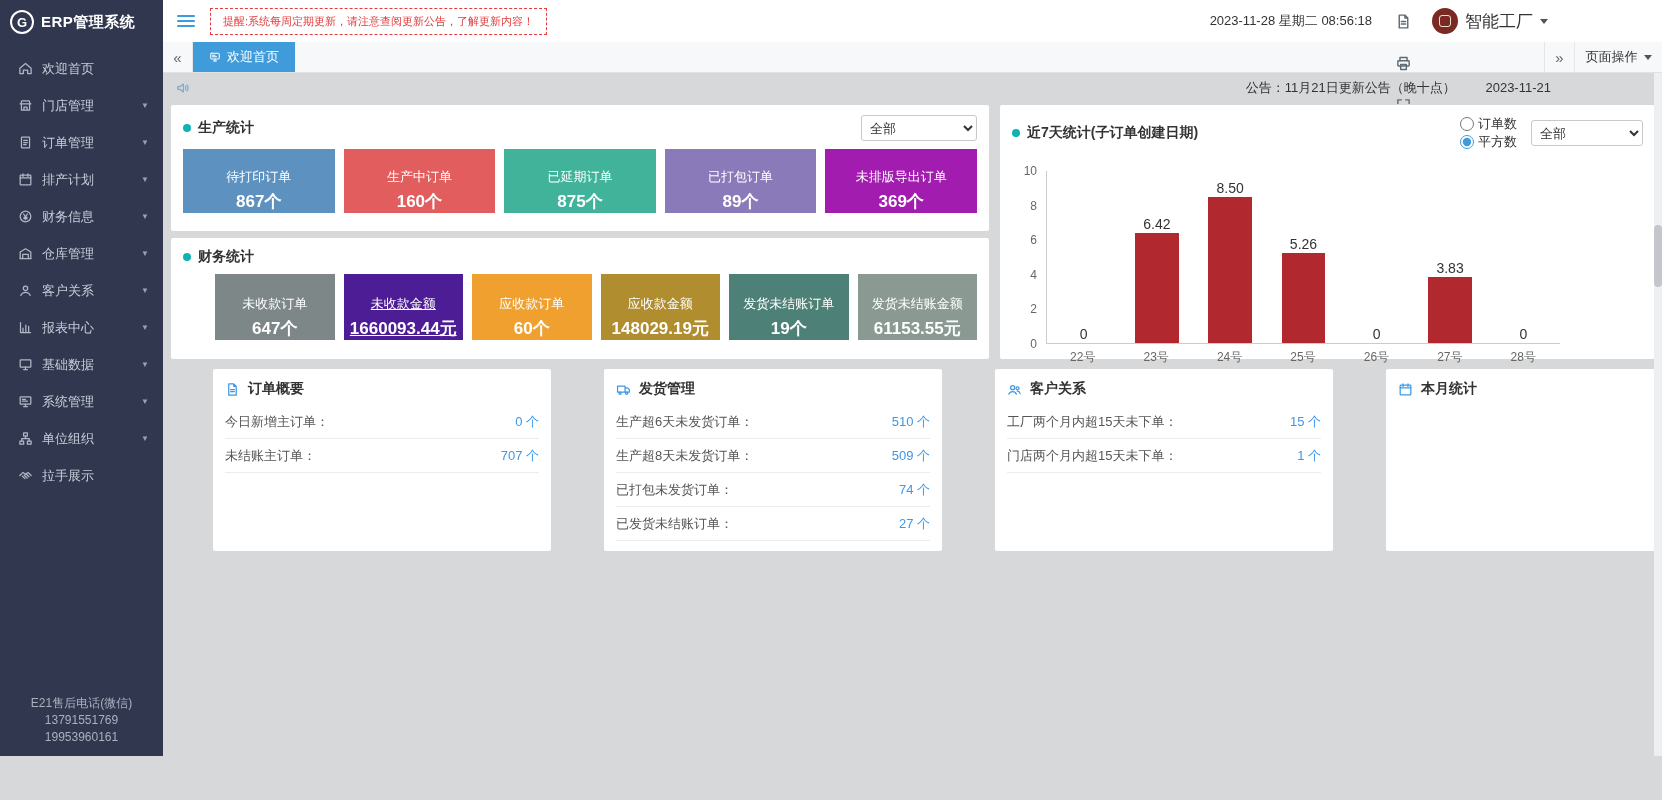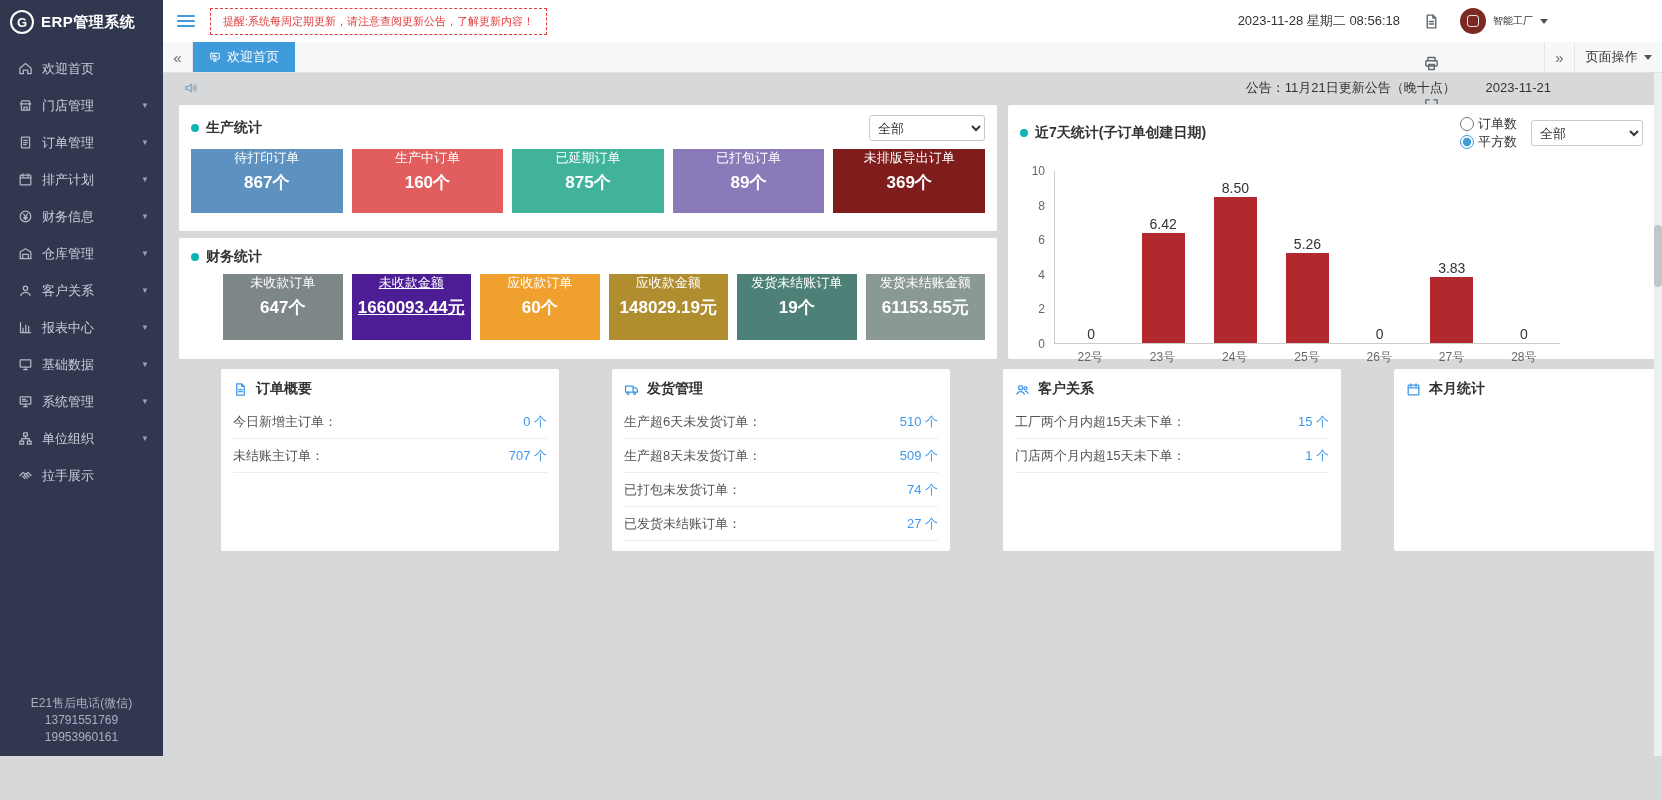--- a/index.html
+++ b/index.html
@@ -35,37 +35,37 @@
   .datetime { font-size:13px; color:#333; margin-right:14px; white-space:nowrap; }
   .header-icons { display:flex; align-items:center;flex-direction:column; }
   .icon-btn { position:relative; width:34px; height:42px; display:flex; align-items:center;
     justify-content:center; color:#5f6a72; cursor:pointer; }
   .icon-btn svg { width:17px; height:17px; }
   .badge { position:absolute; top:1px; left:16px; background:#ff9800; color:#fff; font-size:10px;
     line-height:13px; padding:0 4px; border-radius:7px; font-weight:bold; white-space:nowrap; }
   .account { display:flex; align-items:center; gap:7px; margin-left:12px; margin-right:100px; cursor:pointer; }
   .avatar { width:26px; height:26px; border-radius:50%; background:#7a2a22; position:relative; flex:none; }
   .avatar::after { content:""; position:absolute; inset:7px; border:1.5px solid rgba(255,255,255,.85); border-radius:3px; }
-  .account-name { font-size:10px; color:#333; white-space:nowrap; }
+  .account-name { font-size:17px; color:#333; white-space:nowrap; }
   .caret { width:0; height:0; border-left:4px solid transparent; border-right:4px solid transparent;
     border-top:5px solid #555; }
 
   .tabbar { height:31px; background:#f7f8fa; border-bottom:1px solid #e2e2e2; display:flex; align-items:stretch; }
   .tab-scroll { width:30px; display:flex; align-items:center; justify-content:center; color:#666;
     font-size:15px; cursor:pointer; }
   .tab-scroll.left { border-right:1px solid #e6e6e6; }
   .tab-scroll.right { margin-left:auto; border-left:1px solid #e6e6e6; }
   .tab.active { background:#3f9bd9; color:#fff; display:flex; align-items:center; gap:6px;
     padding:0 16px; font-size:13px; cursor:pointer; }
   .tab.active svg { width:12px; height:12px; }
   .page-actions { width:88px; border-left:1px solid #e6e6e6; display:flex; align-items:center;
     justify-content:center; gap:6px; font-size:13px; color:#333; cursor:pointer; }
 
   
-  .content { flex:1; padding:0 7px 0 16px; position:relative; }
+  .content { flex:1; padding:0 7px 0 8px; position:relative; }
   .announce-row { height:30px; display:flex; align-items:center; padding:0 4px; }
   .speaker { color:#7fa8c9; display:inline-flex; }
   .speaker svg { width:16px; height:16px; }
   .announce-text { margin-left:auto; margin-right:100px; font-size:13px; color:#333; }
   .announce-date { margin-left:26px; }
 
   .grid-top { display:flex; gap:11px; margin-top:2px; }
   .left-col { width:818px; flex:none; display:flex; flex-direction:column; gap:7px; }
   .panel { background:#fff; border-radius:2px; }
   .prod-panel { height:126px; }
@@ -74,21 +74,21 @@
 
   .panel-head { display:flex; align-items:center; padding:10px 12px 6px; }
   .dot { width:8px; height:8px; border-radius:50%; background:#0fb3b4; margin-right:7px; flex:none; }
   .panel-title { font-size:14px; font-weight:bold; color:#333; white-space:nowrap; }
   .spacer { flex:1; }
   select.filter { height:26px; width:116px; font-size:13px; border:1px solid #c9c9c9; border-radius:3px;
     background:#fff; color:#333; padding:0 4px; }
 
   .cards-row { display:flex; gap:9px; padding:2px 12px 0; }
   .stat-card { flex:1; height:64px; display:flex; flex-direction:column; align-items:center;
-    justify-content:flex-start; gap:4px; color:#fff; cursor:pointer; }
+    justify-content:flex-end; gap:4px; color:#fff; cursor:pointer; }
   .fin-panel .stat-card { height:66px; }
   .sc-label { font-size:13px; white-space:nowrap; }
   .sc-value { font-size:17px; font-weight:bold; white-space:nowrap; }
 
   .radio-group { display:flex; align-items:center; margin-right:14px;flex-direction:column; }
   .radio-opt { display:flex; align-items:center; gap:4px; font-size:13px; color:#333;
     margin-left:12px; cursor:pointer; }
   .radio-opt input { width:14px; height:14px; accent-color:#3f9bd9; margin:0; }
   .chart-panel select.filter { width:112px; }
 
@@ -426,21 +426,21 @@
                   <div class="sc-value">160个</div>
                 </div>
                 <div class="stat-card" style="background: rgb(65, 179, 154);">
                   <div class="sc-label">已延期订单</div>
                   <div class="sc-value">875个</div>
                 </div>
                 <div class="stat-card" style="background: rgb(138, 122, 185);">
                   <div class="sc-label">已打包订单</div>
                   <div class="sc-value">89个</div>
                 </div>
-                <div class="stat-card" style="background: #7f1d1d;">
+                <div class="stat-card" style="background: #a21caf;">
                   <div class="sc-label">未排版导出订单</div>
                   <div class="sc-value">369个</div>
                 </div>
               </div>
           </section>
 
           <section class="panel fin-panel">
             <div class="panel-head">
               <span class="dot"></span>
               <span class="panel-title">财务统计</span>

